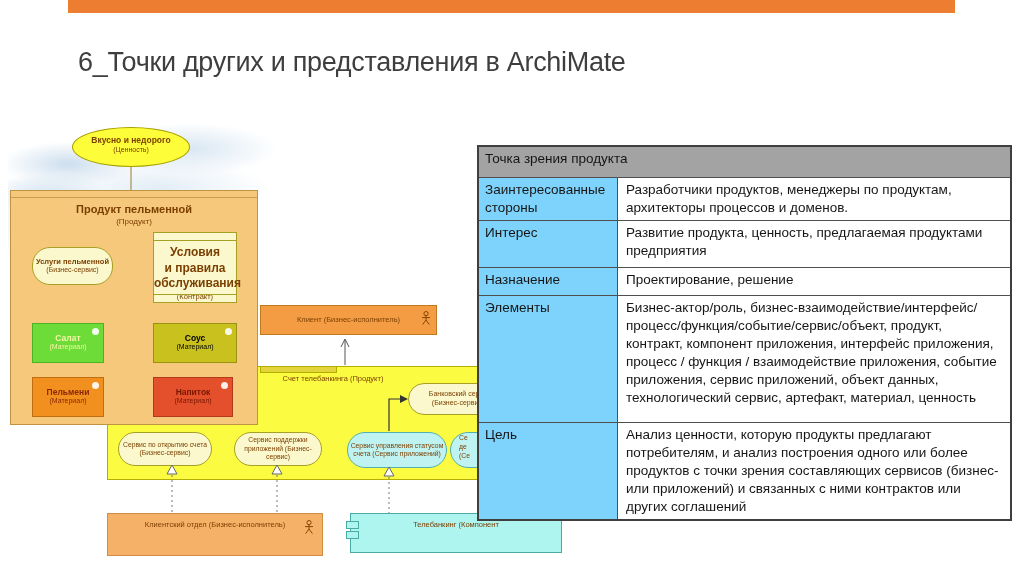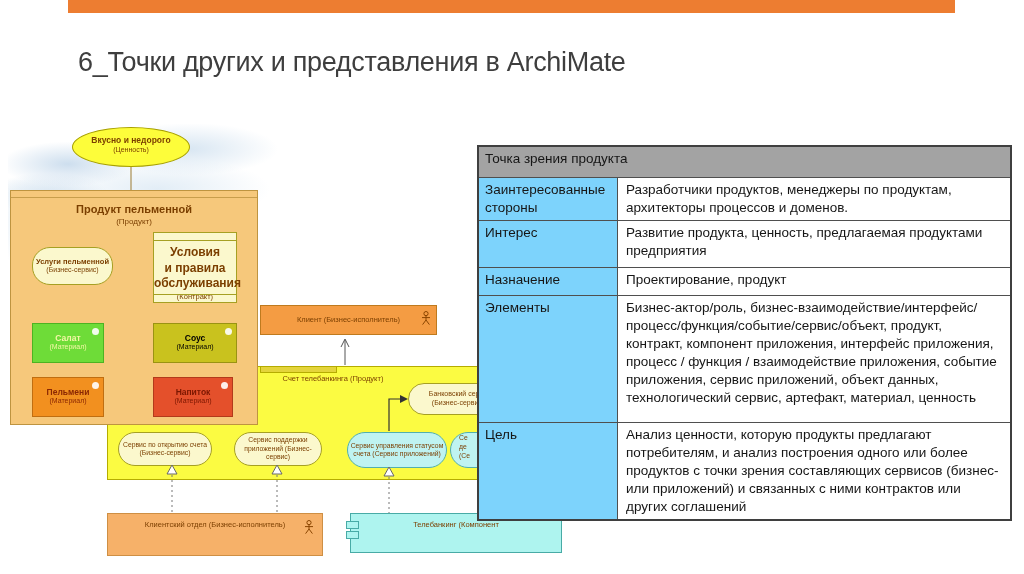--- a/index.html
+++ b/index.html
@@ -218,21 +218,21 @@
     <div class="vt-row h41">
       <div class="vt-label">Заинтересованные стороны</div>
       <div class="vt-value">Разработчики продуктов, менеджеры по продуктам, архитекторы процессов и доменов.</div>
     </div>
     <div class="vt-row h46">
       <div class="vt-label">Интерес</div>
       <div class="vt-value">Развитие продукта, ценность, предлагаемая продуктами предприятия</div>
     </div>
     <div class="vt-row h27">
       <div class="vt-label">Назначение</div>
-      <div class="vt-value">Проектирование, продукт</div>
+      <div class="vt-value">Проектирование, решение</div>
     </div>
     <div class="vt-row h126">
       <div class="vt-label">Элементы</div>
       <div class="vt-value">Бизнес-актор/роль, бизнес-взаимодействие/интерфейс/процесс/функция/событие/сервис/объект, продукт, контракт, компонент приложения, интерфейс приложения, процесс / функция / взаимодействие приложения, событие приложения, сервис приложений, объект данных, технологический сервис, артефакт, материал, ценность</div>
     </div>
     <div class="vt-row h91">
       <div class="vt-label">Цель</div>
       <div class="vt-value">Анализ ценности, которую продукты предлагают потребителям, и анализ построения одного или более продуктов с точки зрения составляющих сервисов (бизнес- или приложений) и связанных с ними контрактов или других соглашений</div>
     </div>
   </div>

